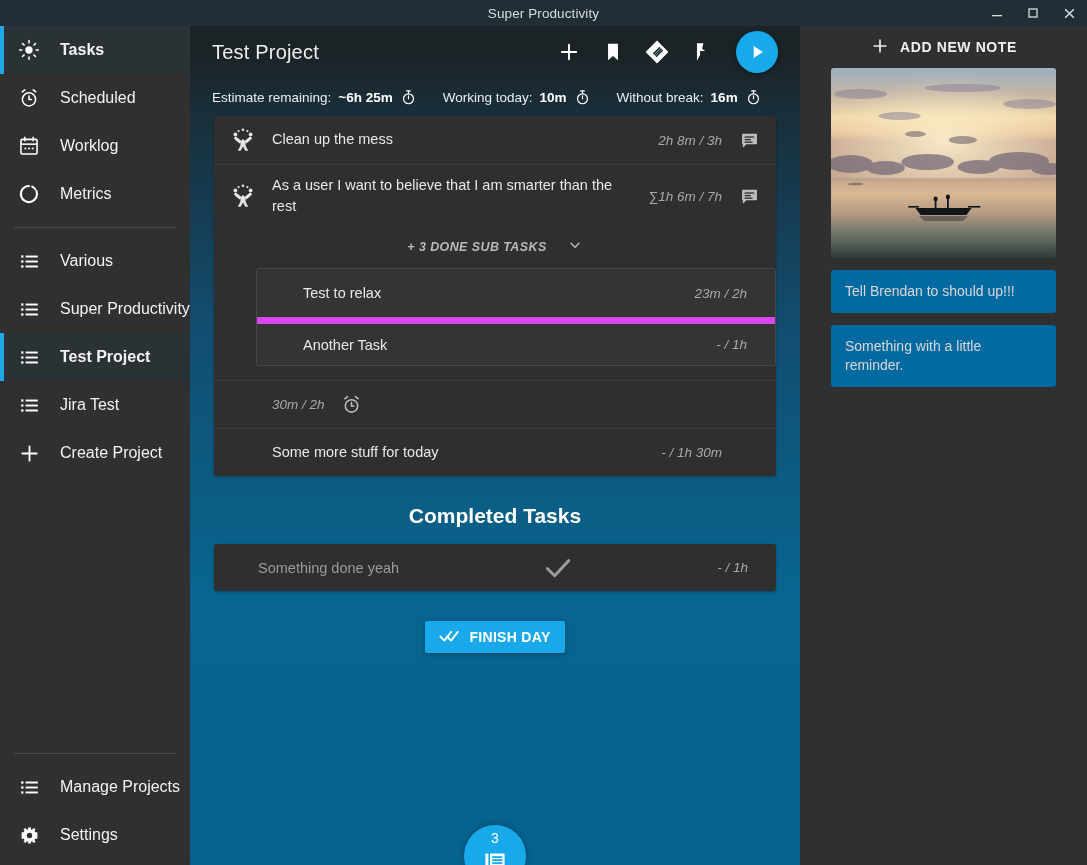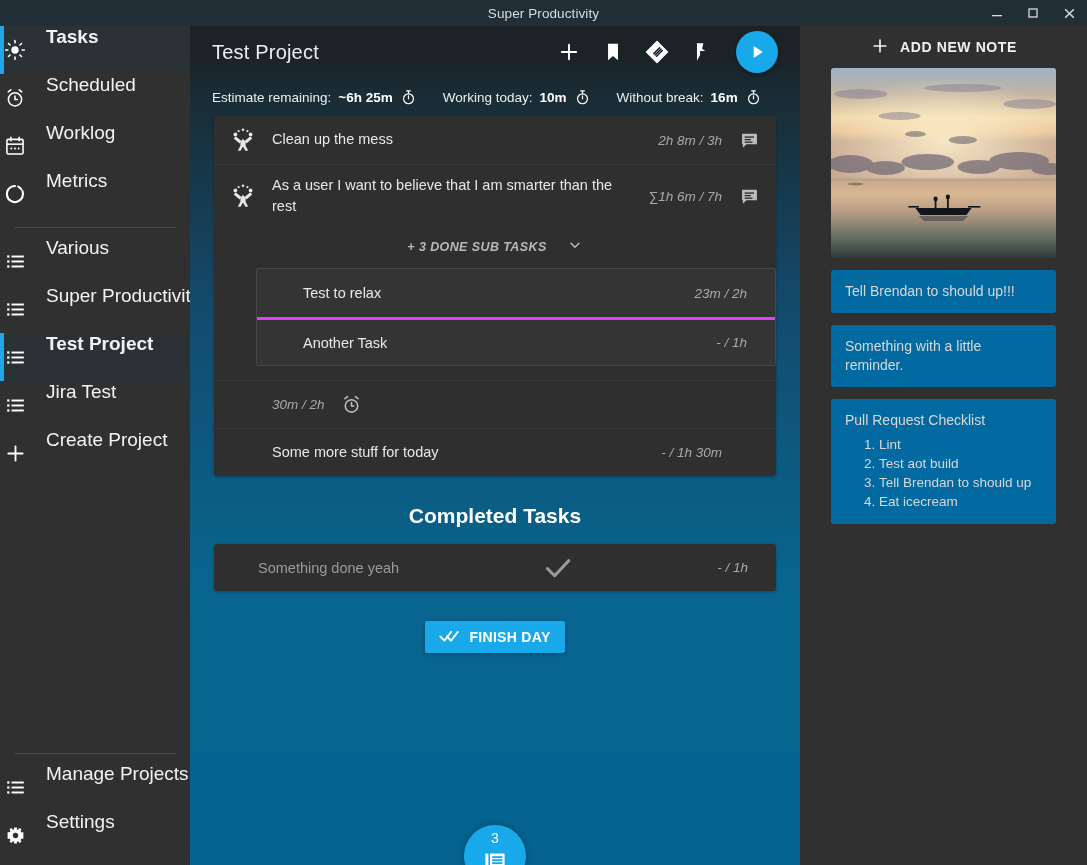--- a/index.html
+++ b/index.html
@@ -39,24 +39,25 @@
   
   .sidebar {
     width: 190px; flex: 0 0 190px;
     background: #303030;
     display: flex; flex-direction: column;
     position: relative;
   }
   .nav-group { padding-top: 0px; }
   .nav-item {
     height: 48px;
-    display: flex; 
+    display: flex; align-items: center;
+    padding-left: 14px;
     position: relative;
     color: #f2f2f2;
-    font-size: 19px;
+    font-size: 16px;
     cursor: pointer;
   }
   .nav-item.active {
     background: #2b3236;
     font-weight: bold;
   }
   .nav-item.active::before {
     content: ""; position: absolute; left: 0; top: 0; bottom: 0;
     width: 4px; background: #1fa7e8;
   }
@@ -166,21 +167,21 @@
   }
   .subtask-wrap { padding: 0 0 14px 42px; }
   .subtask-box {
     border: 1px solid #474747;
     border-radius: 2px;
     background: #343434;
   }
   .subtask-row {
     display: flex; align-items: center;
     height: 48px; padding: 0 14px 0 0;
-    border-top: 3px solid #d946ef;
+    border-top: 7px solid #d946ef;
     cursor: pointer;
   }
   .subtask-row:first-child { border-top: none; }
   .subtask-title {
     flex: 1 1 auto; padding-left: 46px;
     color: #e8e8e8; font-size: 14.5px;
   }
 
   
   .completed-title {
@@ -723,24 +724,15 @@
     </div>
 
     <div class="note">
       <span>Tell Brendan to should up!!!</span>
     </div>
 
     <div class="note">
       <span>Something with a little reminder.</span>
     </div>
 
-    <div class="note">
-      <div class="note-title">Pull Request Checklist</div>
-      <ol class="note-list">
-        <li>Lint</li>
-        <li>Test aot build</li>
-        <li>Tell Brendan to should up</li>
-        <li>Eat icecream</li>
-      </ol>
-    </div>
   </div>
 
 </div>
 
 </body></html>

